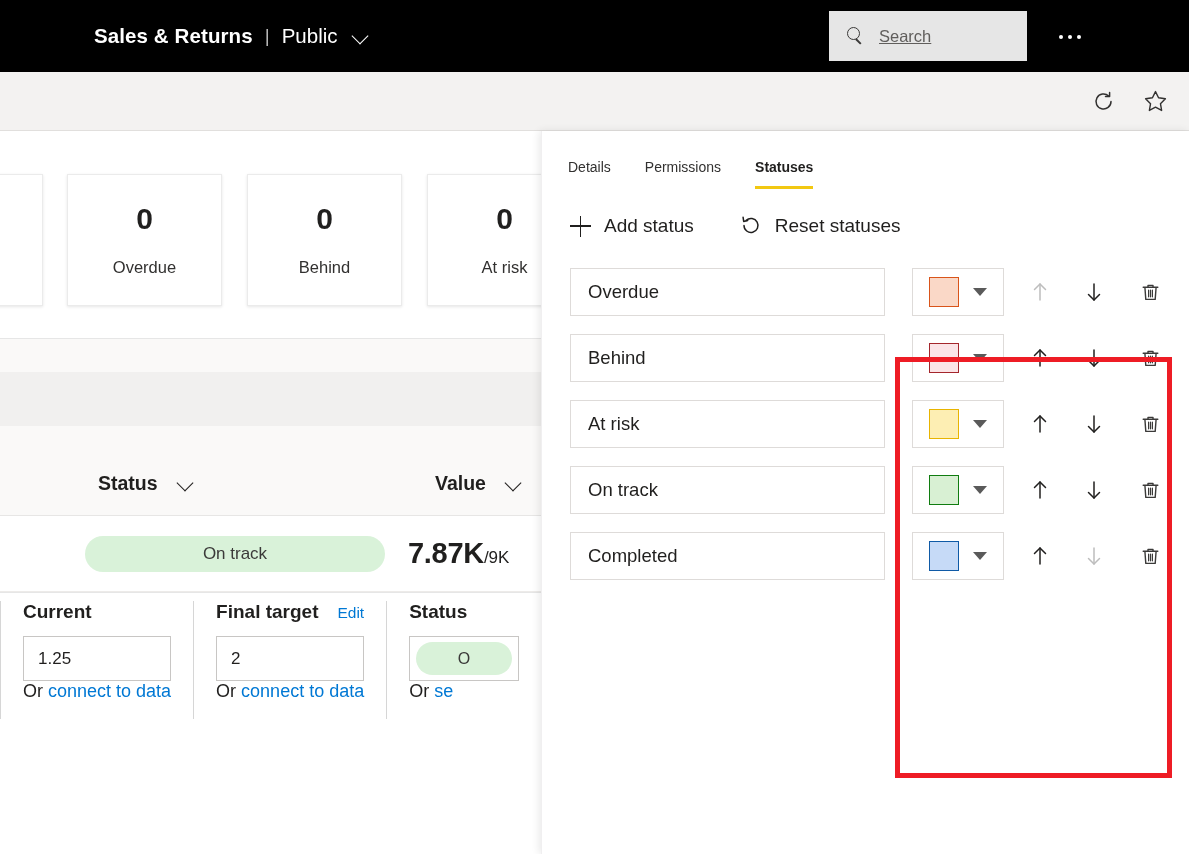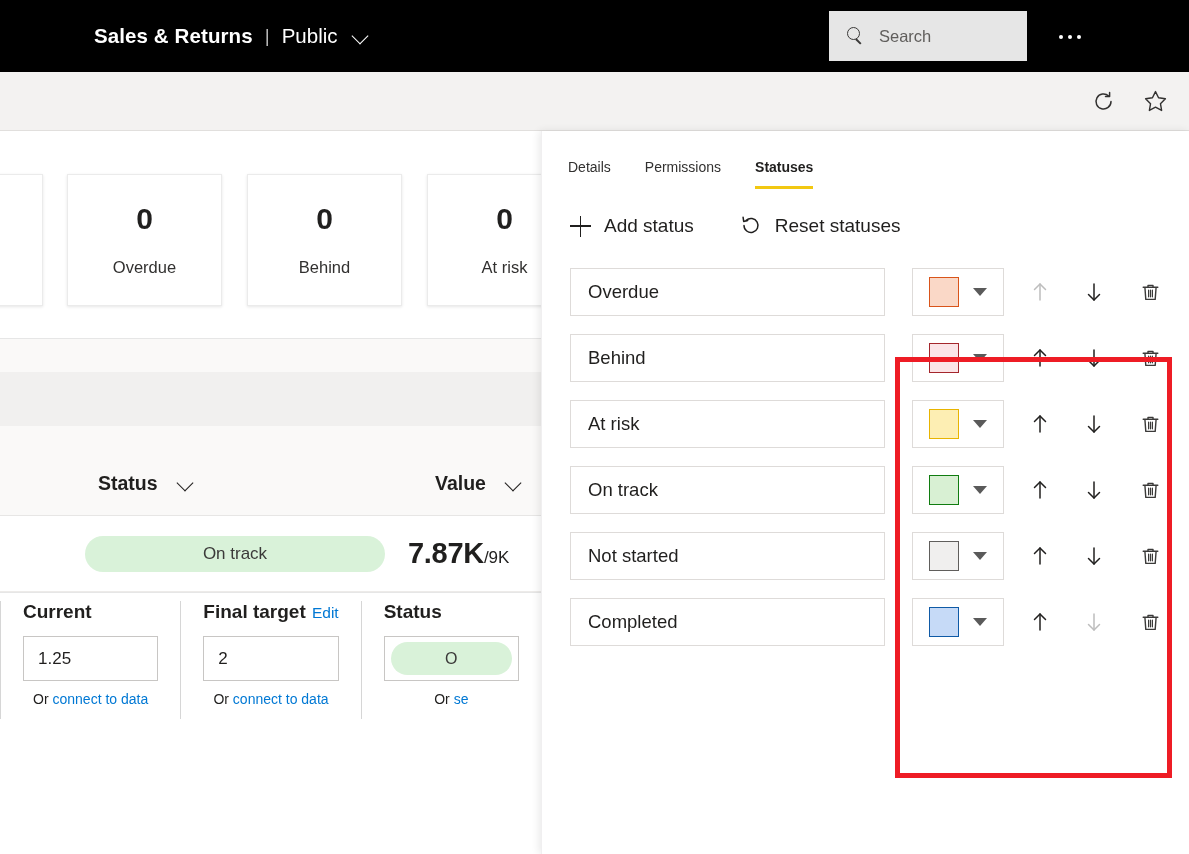--- a/index.html
+++ b/index.html
@@ -103,20 +103,21 @@
     position: absolute;
     left: 9px; top: 11px;
     width: 7px; height: 1.6px;
     background: #3b3a39;
     transform: rotate(45deg);
     transform-origin: left center;
   }
   .search-placeholder {
     color: #605e5c;
     font-size: 16.5px;
+    text-decoration: underline;
   }
 
   .overflow-dots {
     position: absolute;
     left: 1052px;
     top: 27px;
     width: 36px; height: 20px;
     display: flex;
     align-items: center;
     justify-content: center;
@@ -327,25 +328,23 @@
     height: 45px;
     border: 1px solid #c8c6c4;
     background: #ffffff;
     font-family: "Liberation Sans", sans-serif;
     font-size: 17px;
     color: #201f1e;
     padding: 0 14px;
     outline: none;
   }
   .edit-sub {
-    margin-top: 10px;
-    font-size: 14px;
+    font-size: 18px;
     color: #201f1e;
     white-space: nowrap;
-    text-align: center;
   }
   .edit-sub a {
     color: #0078d4;
     text-decoration: none;
     cursor: pointer;
   }
   .status-box {
     width: 100%;
     height: 45px;
     border: 1px solid #c8c6c4;
@@ -781,74 +780,47 @@
         <div class="arrow-btn trash-btn">
           <svg width="23" height="23" viewBox="0 0 23 23" fill="none">
             <path d="M4.2 6.2h14.6" stroke="#3b3a39" stroke-width="1.4" stroke-linecap="round"></path>
             <path d="M9 6.2V4.4h5V6.2" stroke="#3b3a39" stroke-width="1.4" fill="none" stroke-linejoin="round"></path>
             <path d="M5.9 6.2l.9 12.2h9.4l.9-12.2" stroke="#3b3a39" stroke-width="1.4" fill="none" stroke-linejoin="round"></path>
             <path d="M9.6 9.2v6.6M11.5 9.2v6.6M13.4 9.2v6.6" stroke="#3b3a39" stroke-width="1.2" stroke-linecap="round"></path>
           </svg>
         </div>
       </div>
 
+
       <div class="status-row">
-        <input class="status-name-input" type="text" value="Not started" style="">
+        <input class="status-name-input" type="text" value="Completed" style="">
         <div class="color-picker">
-          <span class="swatch" style="background:#f0efee;border-color:#605e5c;"></span>
+          <span class="swatch" style="background:#c6daf7;border-color:#0f5aa6;"></span>
           <span class="caret-down"></span>
         </div>
         <div class="arrow-btn up">
           <svg width="24" height="24" viewBox="0 0 24 24" fill="none">
             <path d="M12 20V4" stroke="#201f1e" stroke-width="1.5" stroke-linecap="round"></path>
             <path d="M6.5 9.5L12 4l5.5 5.5" stroke="#201f1e" stroke-width="1.5" fill="none" stroke-linecap="round" stroke-linejoin="round"></path>
           </svg>
         </div>
-        <div class="arrow-btn down">
-          <svg width="24" height="24" viewBox="0 0 24 24" fill="none">
-            <path d="M12 4v16" stroke="#201f1e" stroke-width="1.5" stroke-linecap="round"></path>
-            <path d="M6.5 14.5L12 20l5.5-5.5" stroke="#201f1e" stroke-width="1.5" fill="none" stroke-linecap="round" stroke-linejoin="round"></path>
+        <div class="arrow-btn down disabled">
+          <svg width="24" height="24" viewBox="0 0 24 24" fill="none">
+            <path d="M12 4v16" stroke="#bdbdbd" stroke-width="1.5" stroke-linecap="round"></path>
+            <path d="M6.5 14.5L12 20l5.5-5.5" stroke="#bdbdbd" stroke-width="1.5" fill="none" stroke-linecap="round" stroke-linejoin="round"></path>
           </svg>
         </div>
         <div class="arrow-btn trash-btn">
           <svg width="23" height="23" viewBox="0 0 23 23" fill="none">
             <path d="M4.2 6.2h14.6" stroke="#3b3a39" stroke-width="1.4" stroke-linecap="round"></path>
             <path d="M9 6.2V4.4h5V6.2" stroke="#3b3a39" stroke-width="1.4" fill="none" stroke-linejoin="round"></path>
             <path d="M5.9 6.2l.9 12.2h9.4l.9-12.2" stroke="#3b3a39" stroke-width="1.4" fill="none" stroke-linejoin="round"></path>
             <path d="M9.6 9.2v6.6M11.5 9.2v6.6M13.4 9.2v6.6" stroke="#3b3a39" stroke-width="1.2" stroke-linecap="round"></path>
           </svg>
         </div>
       </div>
 
-      <div class="status-row">
-        <input class="status-name-input" type="text" value="Completed" style="">
-        <div class="color-picker">
-          <span class="swatch" style="background:#c6daf7;border-color:#0f5aa6;"></span>
-          <span class="caret-down"></span>
-        </div>
-        <div class="arrow-btn up">
-          <svg width="24" height="24" viewBox="0 0 24 24" fill="none">
-            <path d="M12 20V4" stroke="#201f1e" stroke-width="1.5" stroke-linecap="round"></path>
-            <path d="M6.5 9.5L12 4l5.5 5.5" stroke="#201f1e" stroke-width="1.5" fill="none" stroke-linecap="round" stroke-linejoin="round"></path>
-          </svg>
-        </div>
-        <div class="arrow-btn down disabled">
-          <svg width="24" height="24" viewBox="0 0 24 24" fill="none">
-            <path d="M12 4v16" stroke="#bdbdbd" stroke-width="1.5" stroke-linecap="round"></path>
-            <path d="M6.5 14.5L12 20l5.5-5.5" stroke="#bdbdbd" stroke-width="1.5" fill="none" stroke-linecap="round" stroke-linejoin="round"></path>
-          </svg>
-        </div>
-        <div class="arrow-btn trash-btn">
-          <svg width="23" height="23" viewBox="0 0 23 23" fill="none">
-            <path d="M4.2 6.2h14.6" stroke="#3b3a39" stroke-width="1.4" stroke-linecap="round"></path>
-            <path d="M9 6.2V4.4h5V6.2" stroke="#3b3a39" stroke-width="1.4" fill="none" stroke-linejoin="round"></path>
-            <path d="M5.9 6.2l.9 12.2h9.4l.9-12.2" stroke="#3b3a39" stroke-width="1.4" fill="none" stroke-linejoin="round"></path>
-            <path d="M9.6 9.2v6.6M11.5 9.2v6.6M13.4 9.2v6.6" stroke="#3b3a39" stroke-width="1.2" stroke-linecap="round"></path>
-          </svg>
-        </div>
-      </div>
-
     </div>
   </div>
 
   <div class="annotation-box"></div>
 
 </div>
 
 </body></html>

